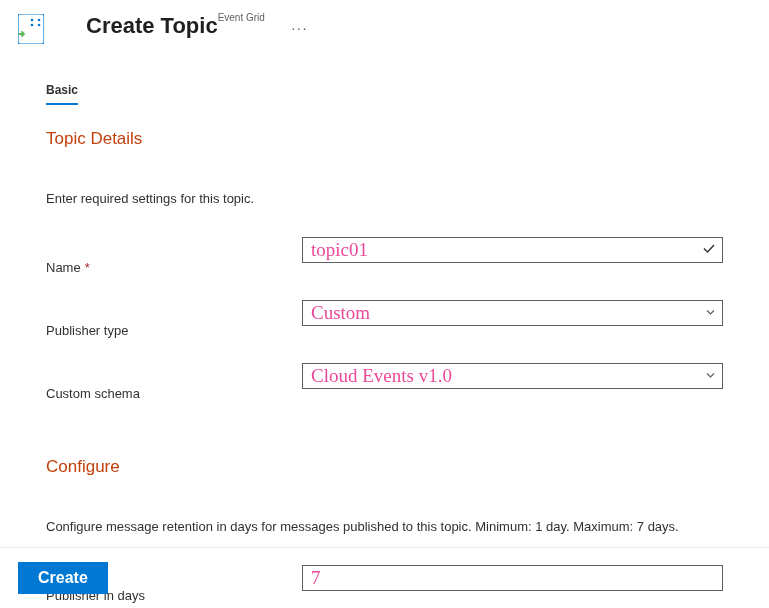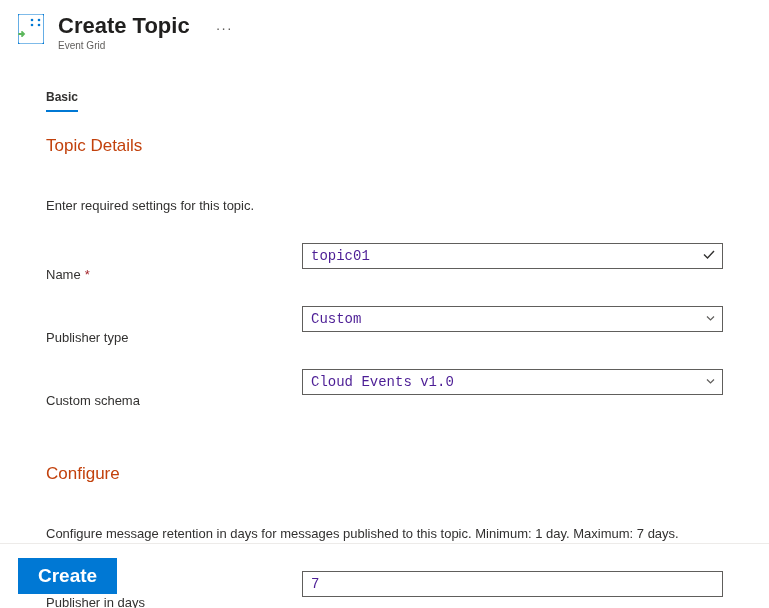--- a/index.html
+++ b/index.html
@@ -25,21 +25,22 @@
     }
     .header-icon {
       width: 26px;
       height: 30px;
       margin-right: 14px;
       flex-shrink: 0;
       margin-top: 2px;
     }
     .header-text {
       display: flex;
-      flex-direction: column;
+      flex-direction: row;
+      margin-left: 28px;
     }
     .page-title {
       font-size: 22px;
       font-weight: 600;
       color: #201f1e;
       line-height: 1.25;
     }
     .page-subtitle {
       font-size: 10px;
       color: #605e5c;
@@ -101,23 +102,23 @@
       margin-left: 4px;
     }
     .form-field-wrapper {
       flex: 1;
       position: relative;
     }
     .form-input, .form-select {
       width: 100%;
       height: 26px;
       padding: 0 8px;
-      font-size: 14px;
-      font-family: Liberation Mono, monospace;
-      color: #4c1d95;
+      font-size: 19px;
+      font-family: Liberation Serif, serif;
+      color: #ec4899;
       border: 1px solid #605e5c;
       background: #ffffff;
       outline: none;
     }
     .form-select {
       appearance: none;
       -webkit-appearance: none;
       cursor: pointer;
     }
     .select-chevron {
@@ -146,21 +147,21 @@
       bottom: 0;
       left: 0;
       right: 0;
       border-top: 1px solid #edebe9;
       padding: 14px 18px;
     }
     .create-btn {
       background: #0078d4;
       color: #ffffff;
       border: none;
-      font-size: 19px;
+      font-size: 16px;
       font-weight: 600;
       padding: 7px 20px;
       cursor: pointer;
       font-family: inherit;
     }
   </style>
 </head>
 <body>
 
 <div class="header">

